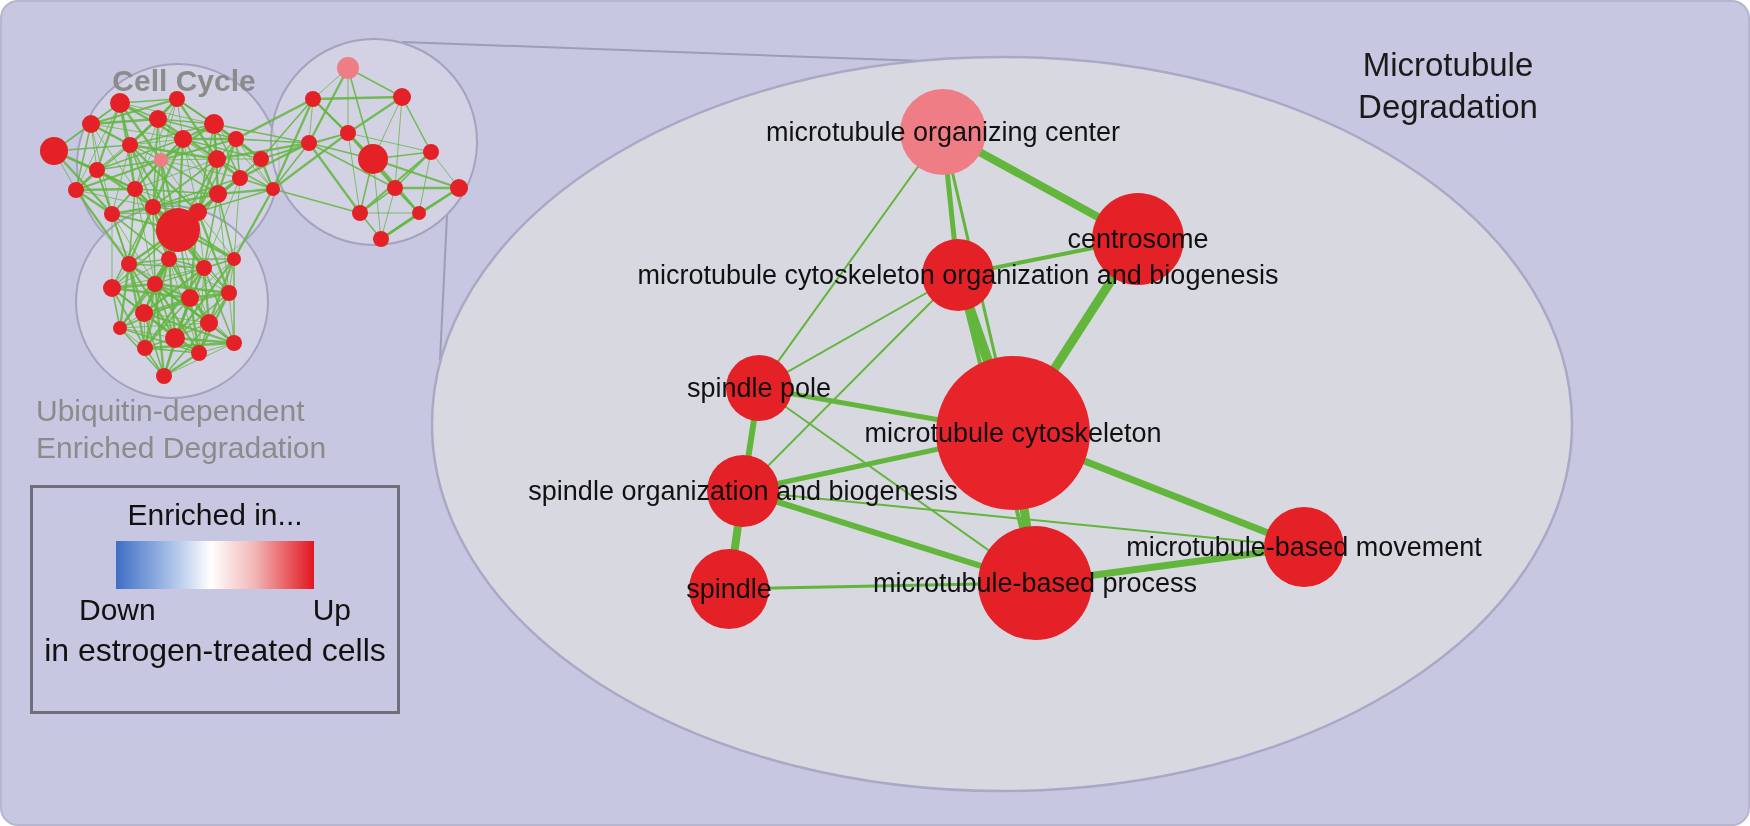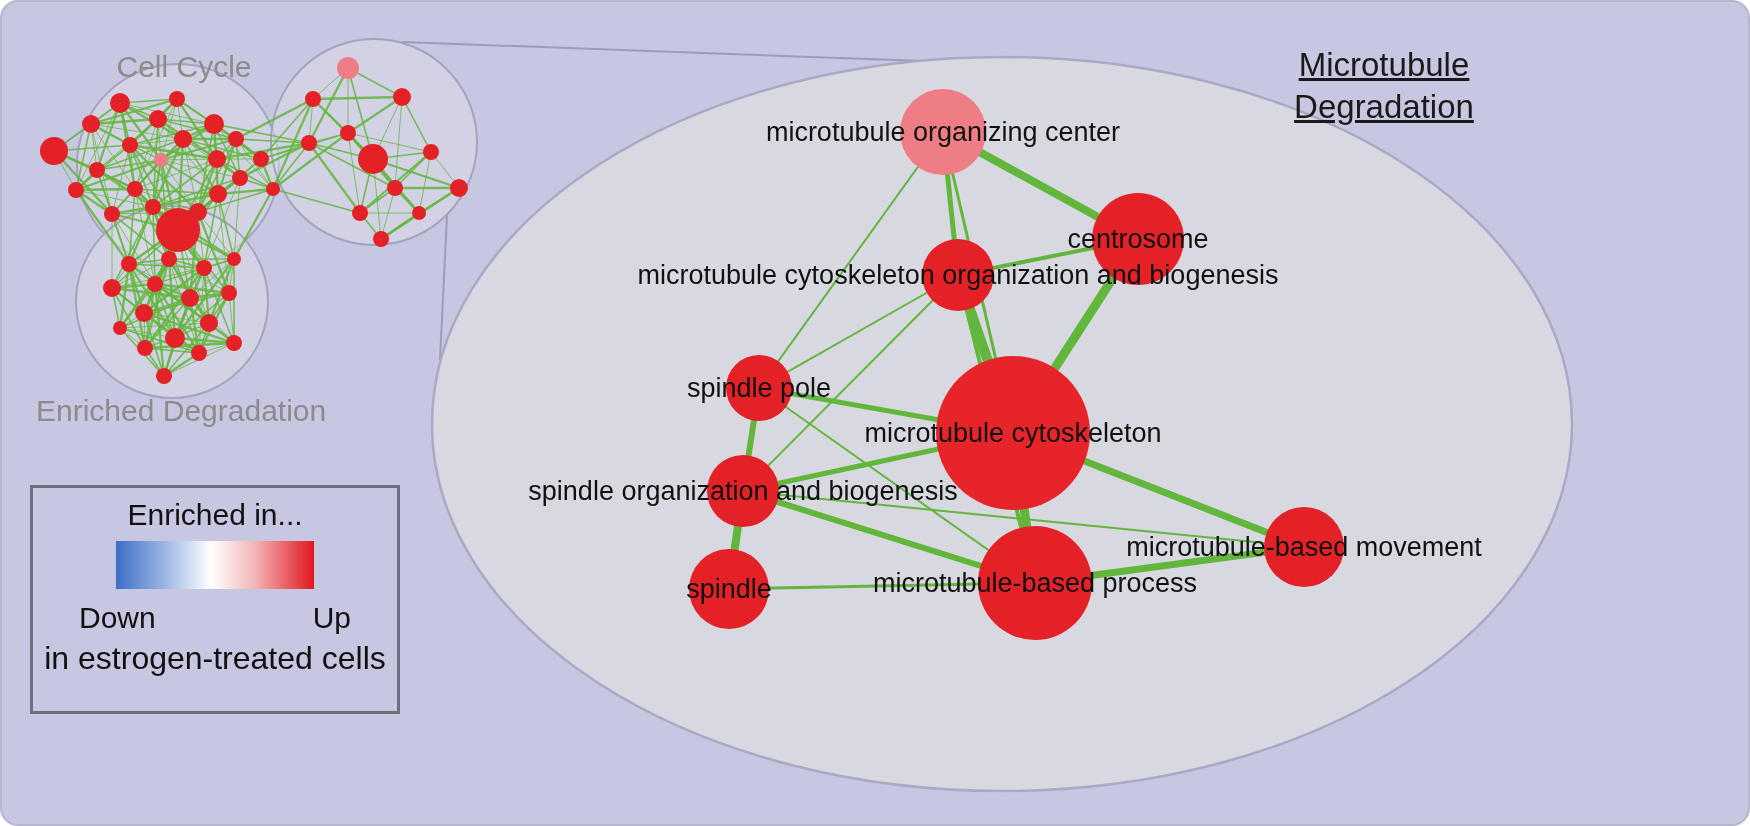--- a/index.html
+++ b/index.html
@@ -14,21 +14,21 @@
   .cluster-label{color:#8b8b8b;font-size:30px;line-height:37px;}
   .cluster-label.center{text-align:center;}
   .main-title{color:#1a1a1a;font-size:33px;line-height:42px;text-align:center;}
   .legend{
     position:absolute;left:28px;top:483px;width:370px;height:229px;
     border:3px solid #6e6e7c;box-sizing:border-box;text-align:center;
     padding-top:10px;
   }
   .legend-title{font-size:30px;color:#111111;}
   .legend-bar{width:198px;height:48px;margin:9px auto 0;}
-  .legend-scale{display:flex;justify-content:space-between;width:272px;margin:12px auto 0;font-size:30px;color:#111111;}
+  .legend-scale{display:flex;justify-content:space-between;width:272px;margin:4px auto 0;font-size:30px;color:#111111;}
   .legend-sub{font-size:32px;color:#111111;line-height:31px;}
   .legend-sub.first{margin-top:8px;}
 </style>
 </head>
 <body>
 
 <div class="figure">
 
   <svg class="network" id="network-svg" width="1750" height="826">
       <line x1="400" y1="40" x2="921" y2="59" stroke="#9d9db8" stroke-width="2"></line>
@@ -443,27 +443,28 @@
       <text x="1136" y="237" text-anchor="middle" dominant-baseline="central" font-size="27" fill="#111111" font-family="&quot;Liberation Sans&quot;, &quot;DejaVu Sans&quot;, sans-serif">centrosome</text>
       <text x="956" y="273" text-anchor="middle" dominant-baseline="central" font-size="27" fill="#111111" font-family="&quot;Liberation Sans&quot;, &quot;DejaVu Sans&quot;, sans-serif">microtubule cytoskeleton organization and biogenesis</text>
       <text x="757" y="386" text-anchor="middle" dominant-baseline="central" font-size="27" fill="#111111" font-family="&quot;Liberation Sans&quot;, &quot;DejaVu Sans&quot;, sans-serif">spindle pole</text>
       <text x="1011" y="431" text-anchor="middle" dominant-baseline="central" font-size="27" fill="#111111" font-family="&quot;Liberation Sans&quot;, &quot;DejaVu Sans&quot;, sans-serif">microtubule cytoskeleton</text>
       <text x="741" y="489" text-anchor="middle" dominant-baseline="central" font-size="27" fill="#111111" font-family="&quot;Liberation Sans&quot;, &quot;DejaVu Sans&quot;, sans-serif">spindle organization and biogenesis</text>
       <text x="1302" y="545" text-anchor="middle" dominant-baseline="central" font-size="27" fill="#111111" font-family="&quot;Liberation Sans&quot;, &quot;DejaVu Sans&quot;, sans-serif">microtubule-based movement</text>
       <text x="727" y="587" text-anchor="middle" dominant-baseline="central" font-size="27" fill="#111111" font-family="&quot;Liberation Sans&quot;, &quot;DejaVu Sans&quot;, sans-serif">spindle</text>
       <text x="1033" y="581" text-anchor="middle" dominant-baseline="central" font-size="27" fill="#111111" font-family="&quot;Liberation Sans&quot;, &quot;DejaVu Sans&quot;, sans-serif">microtubule-based process</text>
     </svg>
 
-  <div class="overlay cluster-label center" style="left:97px;top:46px;width:170px;">Cell Cycle</div>
+  <div class="overlay cluster-label center" style="left:97px;top:60px;width:170px;font-weight:bold;">Cell Cycle</div>
 
   <div class="overlay cluster-label" style="left:34px;top:390px;">
+    <div>Ubiquitin-dependent</div>
     <div>Enriched Degradation</div>
   </div>
 
-  <div class="overlay main-title" style="left:1272px;top:42px;width:220px;text-decoration:underline;">
+  <div class="overlay main-title" style="left:1336px;top:42px;width:220px;">
     <div>Microtubule</div>
     <div>Degradation</div>
   </div>
 
   <div class="legend">
     <div class="legend-title">Enriched in...</div>
     <div class="legend-bar" id="legend-bar" style="background: linear-gradient(90deg, rgb(63, 110, 198) 0%, rgb(169, 192, 232) 28%, rgb(255, 255, 255) 48%, rgb(242, 182, 183) 70%, rgb(226, 22, 31) 100%);"></div>
     <div class="legend-scale">
       <span>Down</span>
       <span>Up</span>

